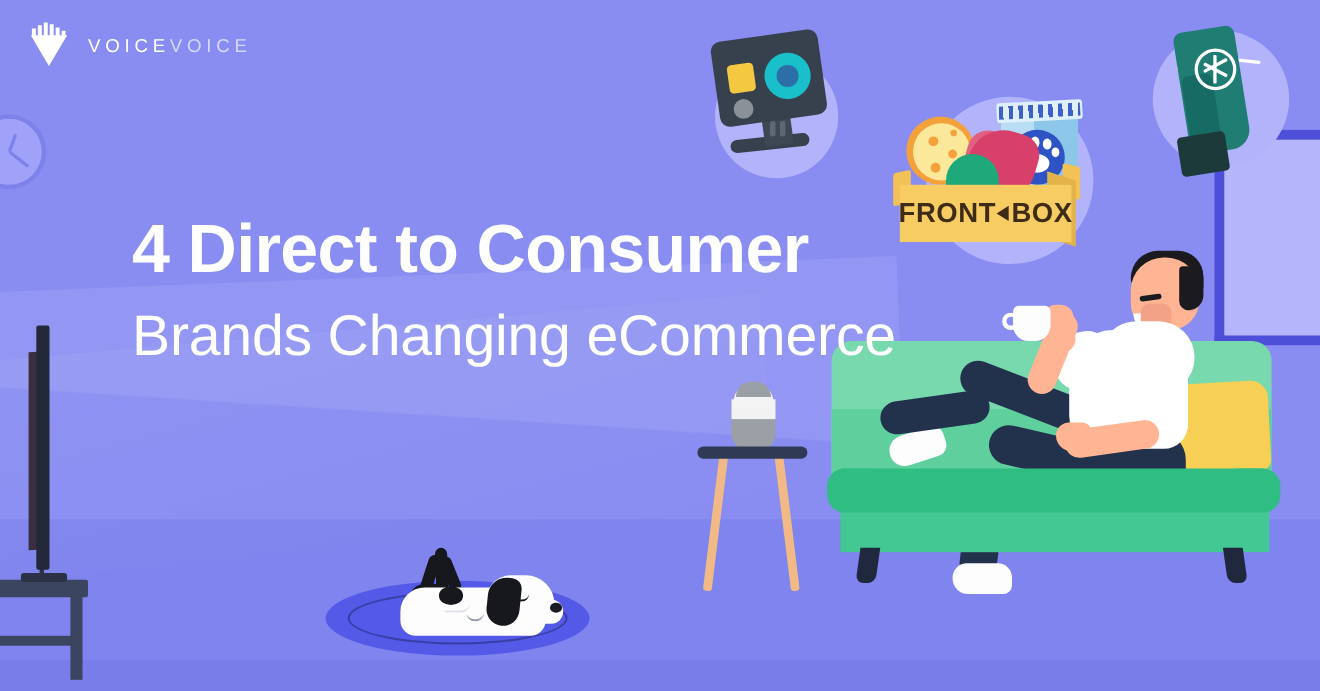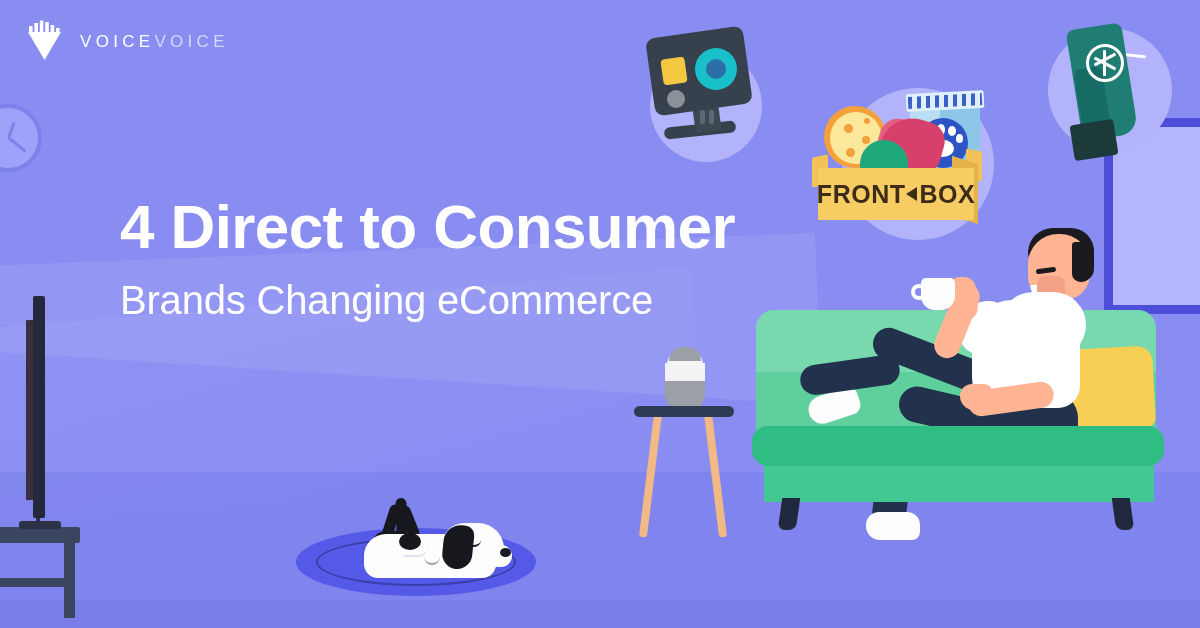--- a/index.html
+++ b/index.html
@@ -470,21 +470,21 @@
   
   .headline-wrap {
     position:absolute; left:120px; top:194px; width:760px;
   }
   .headline {
     font-size:62px; font-weight:700; color:#ffffff;
     line-height:1.06; letter-spacing:-0.6px; white-space:nowrap;
   }
   .subhead {
     margin-top:18px;
-    font-size:40px; font-weight:300; color:#ffffff;
+    font-size:52px; font-weight:300; color:#ffffff;
     line-height:1.1; letter-spacing:-0.2px; white-space:nowrap;
   }
 </style>
 </head>
 <body>
 
 <div class="banner">
 
   <div class="wall"></div>
   <div class="floor"></div>

